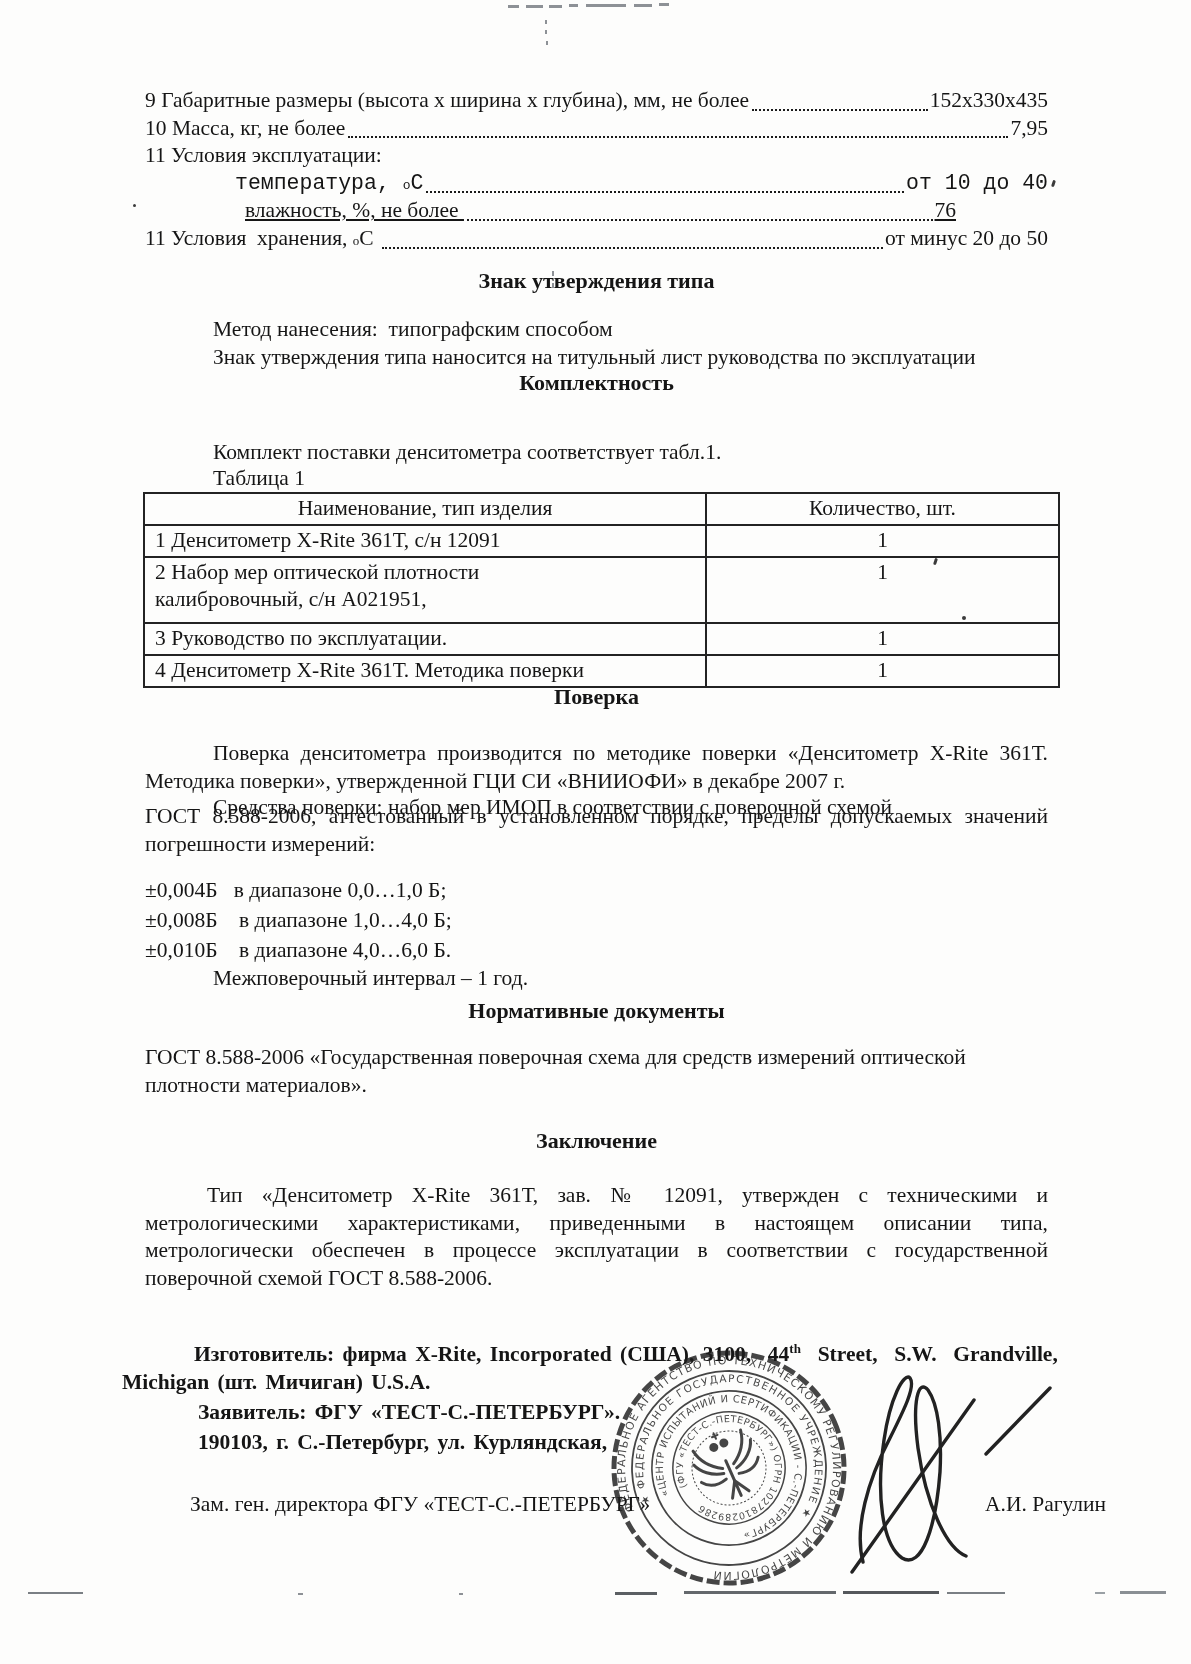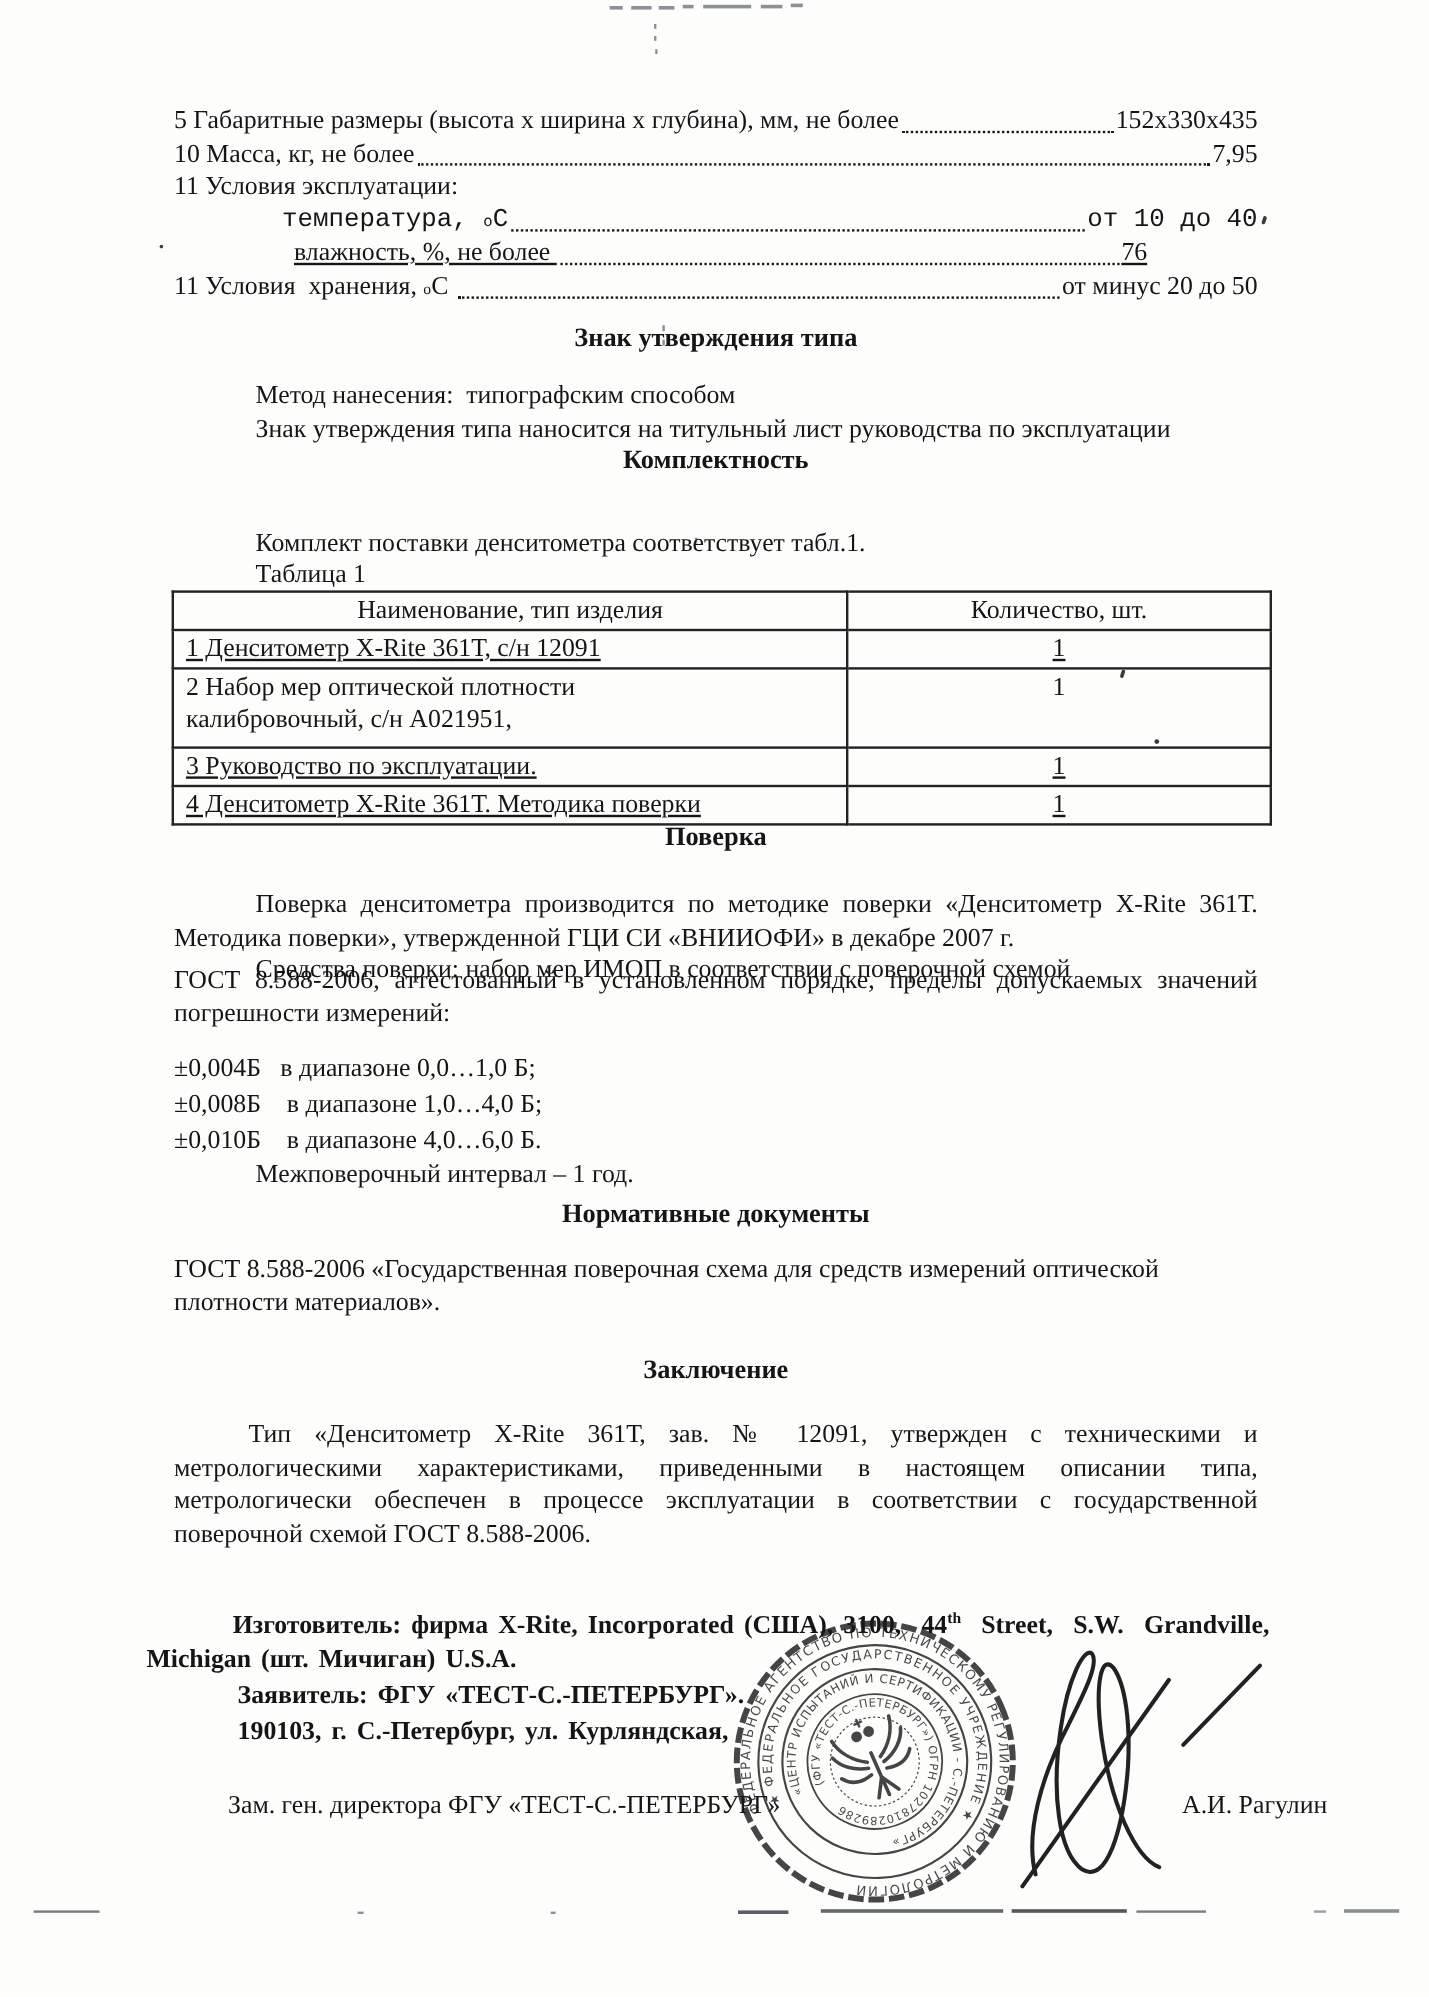--- a/index.html
+++ b/index.html
@@ -21,21 +21,21 @@
   .just{text-align:justify;}
   .ti68{text-indent:68px;}
   .ti62{text-indent:62px;}
   
   #kit-table{left:143px;top:492px;width:917px;border-collapse:collapse;table-layout:fixed;}
   #kit-table td,#kit-table th{border:2.2px solid #232323;font-weight:normal;font-size:21.5px;
         padding:1px 10px;vertical-align:top;line-height:27px;}
   #kit-table th{text-align:center;height:28px;}
   .col-name{width:540px;}
   .qty{text-align:center;}
-  .row-std td{height:28px;text-decoration:underline;}
+  .row-std td{height:28px;}
   .row-tall td{height:62px;}
   
   #manufacturer-block{left:122px;width:946px;line-height:28px;word-spacing:3px;}
   .hang{text-indent:72px;}
   .ind76{padding-left:76px;}
   
   .art{position:absolute;background:#8d9196;}
   .dot{position:absolute;background:#3c3c3c;border-radius:50%;}
   .comma{position:absolute;width:3px;height:7px;background:#3a3a3a;border-radius:2px;transform:rotate(18deg);}
   
@@ -62,21 +62,21 @@
   <div class="comma" style="left:1052px;top:180px;"></div>
   <div class="dot" style="left:133px;top:204px;width:3px;height:3px;"></div>
   <div class="comma" style="left:934px;top:558px;"></div>
   <div class="dot" style="left:962px;top:616px;width:4px;height:4px;"></div>
   <div class="art" style="left:552px;top:271px;width:2px;height:5px;"></div>
   <div class="art" style="left:552px;top:283px;width:2px;height:5px;"></div>
   <div class="art" style="left:579px;top:448px;width:2px;height:5px;"></div>
 
   <div class="abs" id="specs">
     <div class="spec-line">
-      <span>5 Габаритные размеры (высота х ширина х глубина), мм, не более</span>
+      <span>9 Габаритные размеры (высота х ширина х глубина), мм, не более</span>
       <span class="leader"></span>
       <span>152х330х435</span>
     </div>
     <div class="spec-line">
       <span>10 Масса, кг, не более</span>
       <span class="leader"></span>
       <span>7,95</span>
     </div>
     <div class="spec-line">
       <span>11 Условия эксплуатации:</span>

